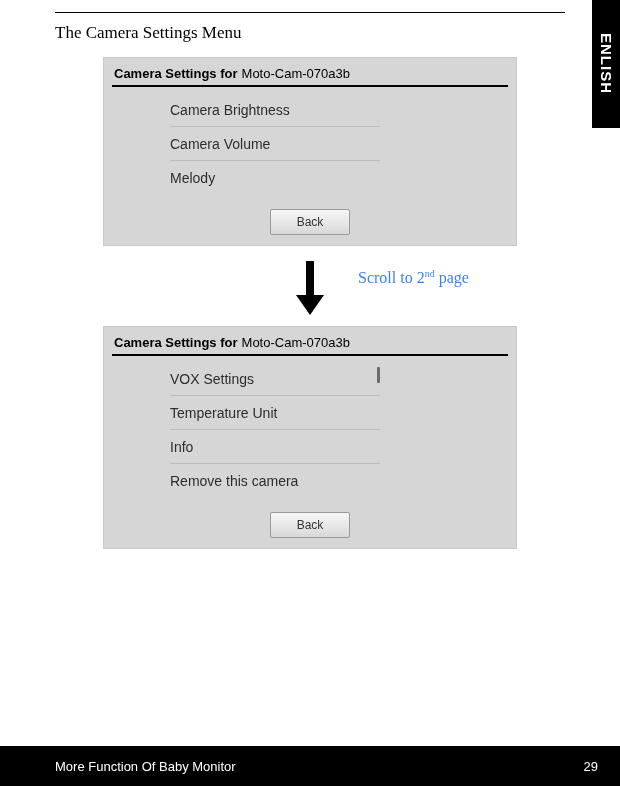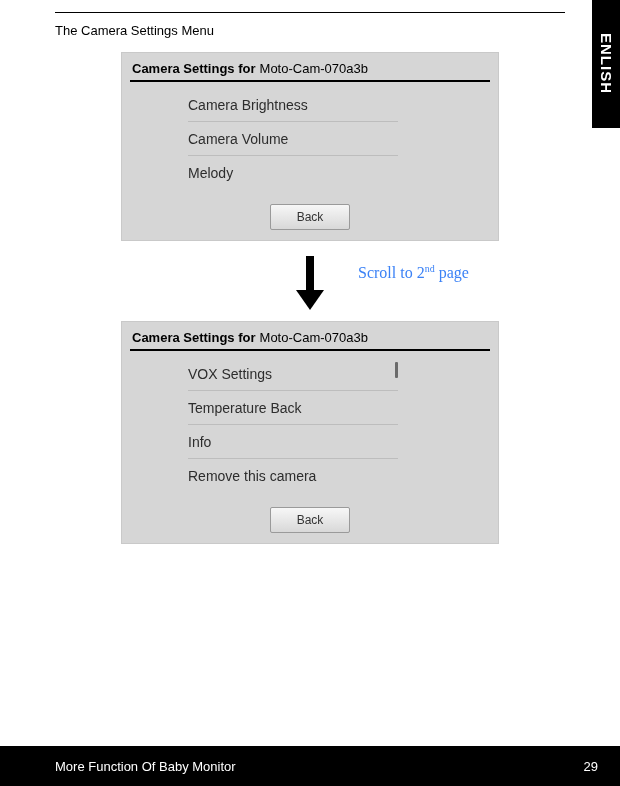--- a/index.html
+++ b/index.html
@@ -14,42 +14,43 @@
   }
   .page-content {
     position: relative;
     padding: 12px 55px 0 55px;
   }
   .top-rule {
     border-top: 1px solid #000;
     margin-bottom: 10px;
   }
   .section-title {
-    font-size: 13px;
+    font-size: 17px;
     color: #000;
     margin-bottom: 14px;
+    font-family: Liberation Serif, serif;
   }
   .side-tab {
     position: absolute;
     top: 0;
     right: 0;
     width: 28px;
     height: 128px;
     background: #000;
     color: #fff;
     font-weight: bold;
     font-size: 15px;
     display: flex;
     align-items: center;
     justify-content: center;
     writing-mode: vertical-rl;
     letter-spacing: 1px;
   }
   .screenshot {
-    width: 378px;
+    width: 414px;
     margin: 0 auto 10px auto;
     background: #d6d6d6;
     border: 1px solid #c9c9c9;
     padding: 6px 8px 10px 8px;
   }
   .ss-title {
     font-weight: bold;
     font-size: 13px;
     color: #000;
     padding: 2px 2px 4px 2px;
@@ -191,21 +192,21 @@
     <div class="ss-title">
       <span class="caption">Camera Settings for</span>
       <span class="camname">Moto-Cam-070a3b</span>
     </div>
     <div class="menu-list">
       <div class="menu-row">
         <span class="menu-label">VOX Settings</span>
         <span class="scroll-thumb"></span>
       </div>
       <div class="menu-row">
-        <span class="menu-label">Temperature Back</span>
+        <span class="menu-label">Temperature Unit</span>
       </div>
       <div class="menu-row">
         <span class="menu-label">Info</span>
       </div>
       <div class="menu-row">
         <span class="menu-label">Remove this camera</span>
       </div>
     </div>
     <div class="back-btn-wrap">
       <div class="back-btn">Back</div>

